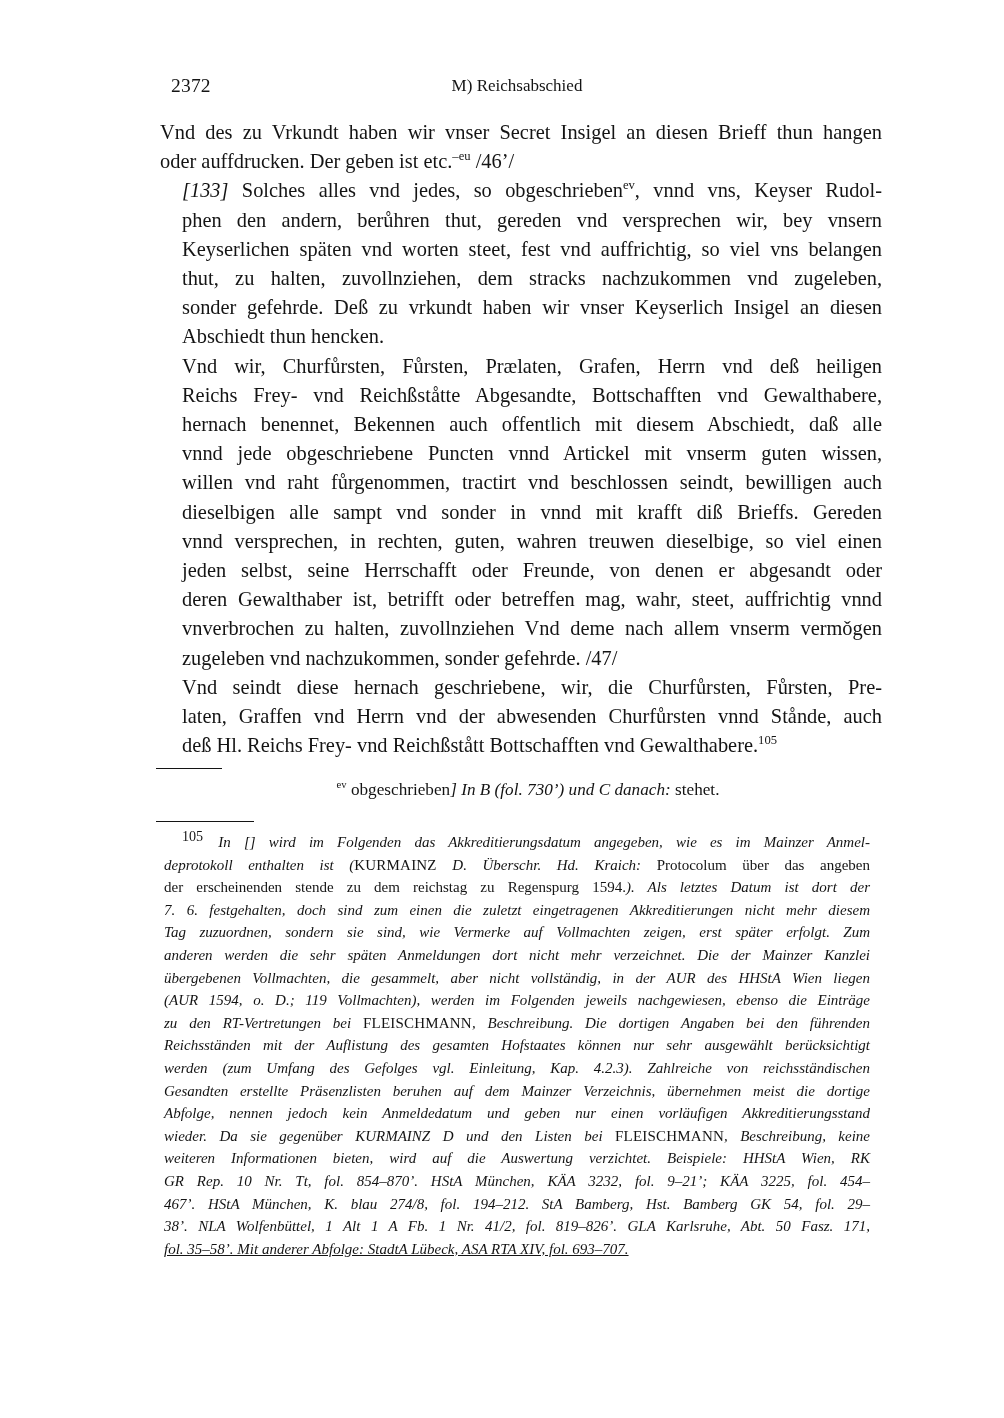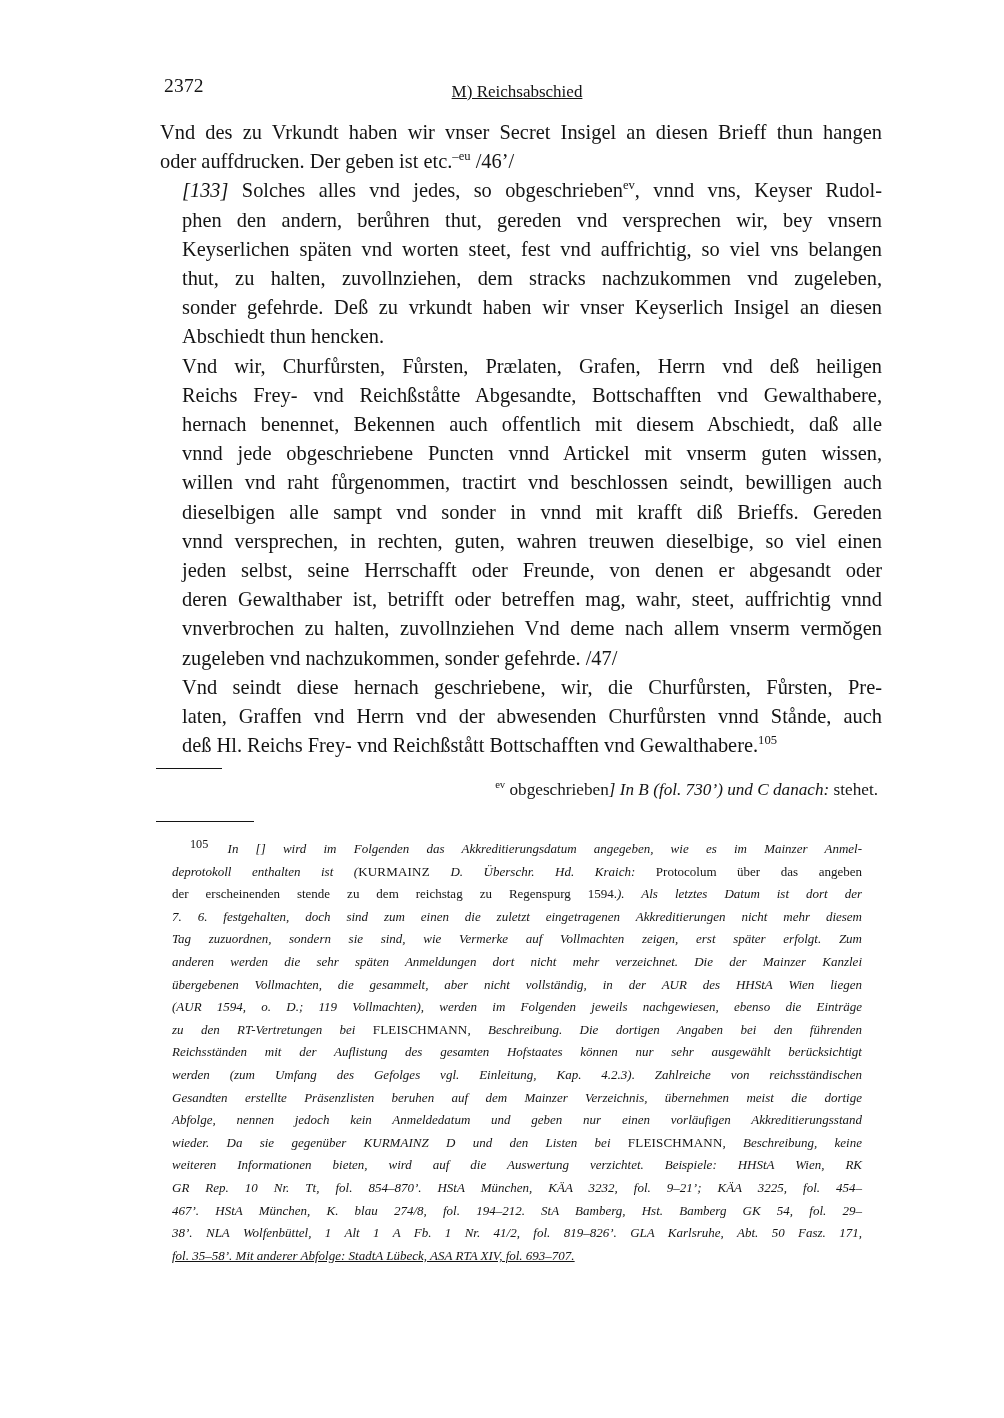--- a/index.html
+++ b/index.html
@@ -30,34 +30,33 @@
     position: absolute;
     left: 156px;
     top: 74px;
     width: 722px;
     height: 24px;
     font-size: 19.5px;
     line-height: 24px;
   }
   .runhead .folio {
     position: absolute;
-    left: 8px;
+    left: 15px;
     top: 0;
     letter-spacing: .2px;
     text-align: center;
   }
   .runhead .title {
     position: absolute;
     left: 0;
-    top: 6px;
+    top: 0;
     width: 722px;
     text-align: center;
     font-size: 17px;
     line-height: 24px;
-    text-decoration: underline;
   }
 
   
   .body-block {
     position: absolute;
     left: 160px;
     top: 118px;
     width: 722px;
   }
   p.para {
@@ -104,25 +103,25 @@
     border-top: 1.1px solid #141414;
     margin: 0 0 9px 0;
   }
   .fn-rule.wide { width: 66px; }
 
   .fn-app {
     margin: 0 0 0 0;
     font-size: 17.2px;
     line-height: 23px;
     text-indent: 22px;
-    text-align: right;
+    text-align: center;
   }
   .fn-main {
-    margin: 16px;
-    font-size: 13px;
+    margin: 8px;
+    font-size: 15px;
     line-height: 22.6px;
     text-align: justify;
     text-align-last: left;
     font-style: italic;
     hyphens: none;
   }
   .fn-main .ln {
     text-align-last: justify;
   }
   .fn-main .ln.last { text-align-last: left; text-decoration: underline; }

